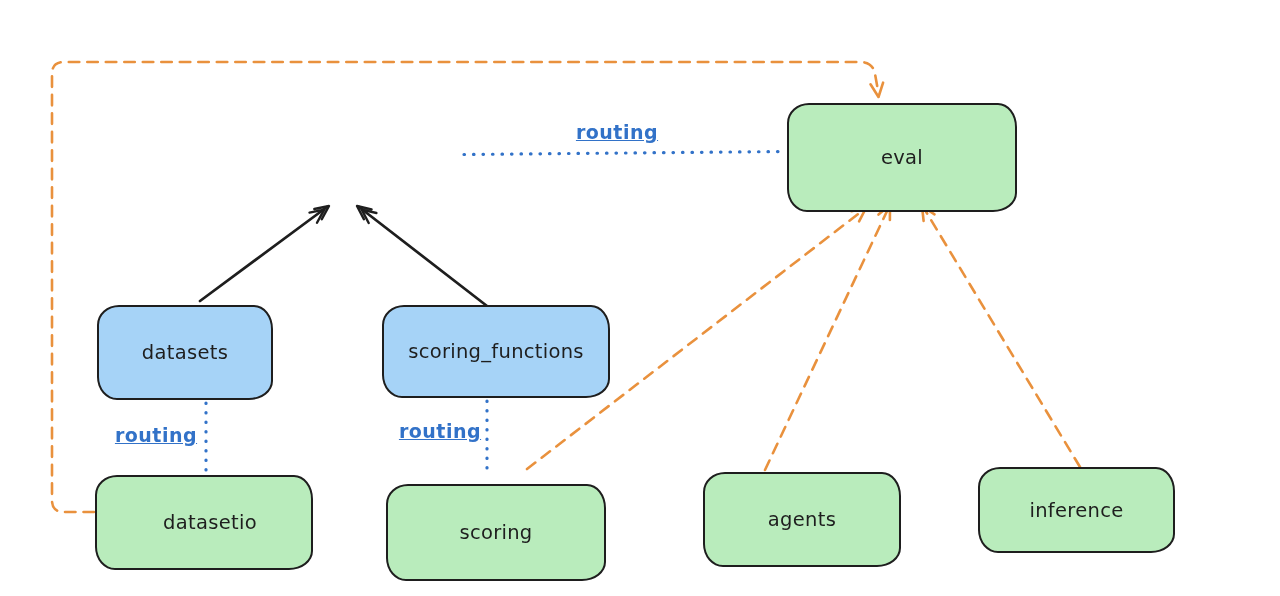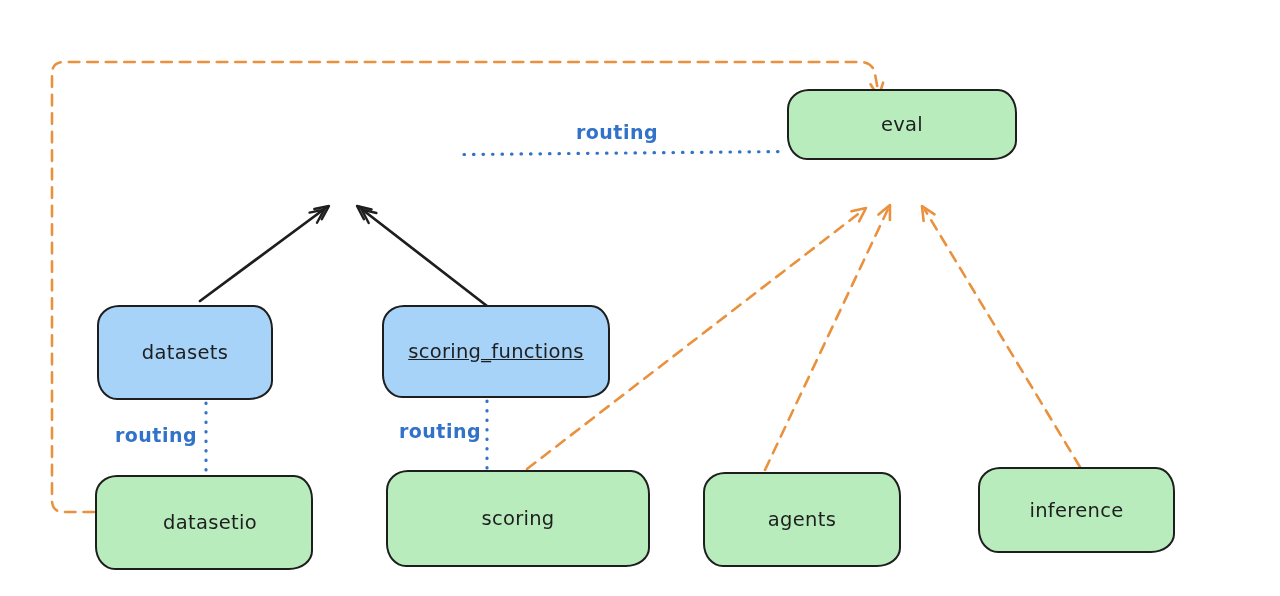--- a/index.html
+++ b/index.html
@@ -28,20 +28,21 @@
   }
   .node.blue{background:var(--blue-fill,#a6d3f7);}
   .node.green{background:var(--green-fill,#b9ecbc);}
   .edge-label{
     position:absolute;
     transform:translate(-50%,-50%);
     color:var(--blue-line,#3272c8);
     font-size:19px;font-weight:600;
     letter-spacing:0.5px;
     white-space:nowrap;
+    text-decoration:underline;
   }
 </style>
 </head>
 <body>
 
 <div class="canvas">
 
   <svg class="edges" viewBox="0 0 1280 596" xmlns="http://www.w3.org/2000/svg">
 
     <path class="edge-black" d="M 200 301 L 327 207"></path>
@@ -57,37 +58,37 @@
     <path class="edge-dashed-head" d="M 870.5 84.3 L 878.5 97 L 883.1 82.7"></path>
     <path class="edge-dashed" d="M 527 469 L 862 211"></path>
     <path class="edge-dashed-head" d="M 859.1 221.3 L 866 208 L 851.4 211.2"></path>
     <path class="edge-dashed" d="M 765 470 L 888 209"></path>
     <path class="edge-dashed-head" d="M 889.9 220 L 890 205 L 878.5 214.6"></path>
     <path class="edge-dashed" d="M 1080 467 L 925 210"></path>
     <path class="edge-dashed-head" d="M 934.5 214.3 L 922 206 L 923.6 220.9"></path>
   </svg>
 
 
-  <div class="node green" style="left:787px; top:89px; width:230px; height:71px;">
+  <div class="node green" style="left:787px; top:103px; width:230px; height:109px;">
     <span>eval</span>
   </div>
 
   <div class="node blue" style="left:97px; top:305px; width:176px; height:95px;">
     <span>datasets</span>
   </div>
 
-  <div class="node blue" style="left:382px; top:305px; width:228px; height:93px;text-decoration:underline;">
+  <div class="node blue" style="left:382px; top:305px; width:228px; height:93px;">
     <span>scoring_functions</span>
   </div>
 
   <div class="node green" style="left:95px; top:475px; width:218px; height:95px;padding-left:12px;">
     <span>datasetio</span>
   </div>
 
-  <div class="node green" style="left:386px; top:470px; width:264px; height:97px;justify-content:center;">
+  <div class="node green" style="left:386px; top:484px; width:220px; height:97px;justify-content:center;">
     <span>scoring</span>
   </div>
 
   <div class="node green" style="left:703px; top:472px; width:198px; height:95px;align-items:center;">
     <span>agents</span>
   </div>
 
   <div class="node green" style="left:978px; top:467px; width:197px; height:86px;align-items:center;">
     <span>inference</span>
   </div>

